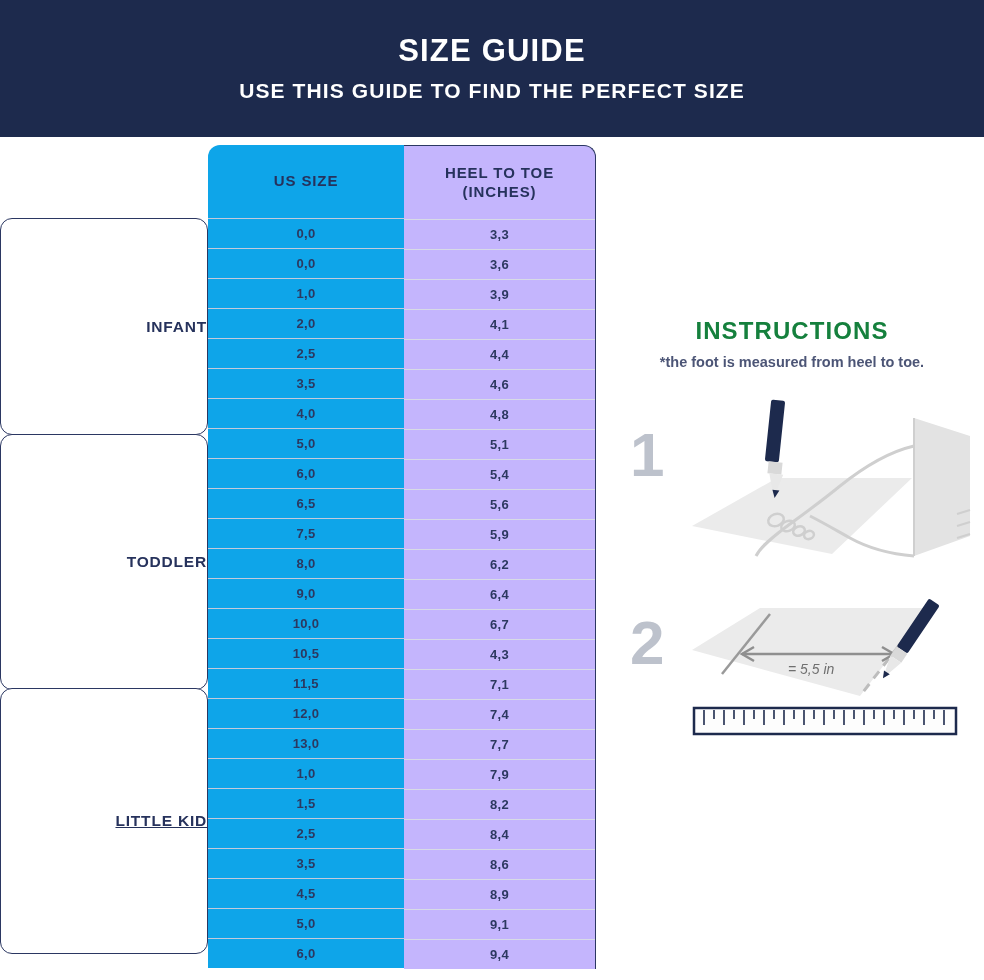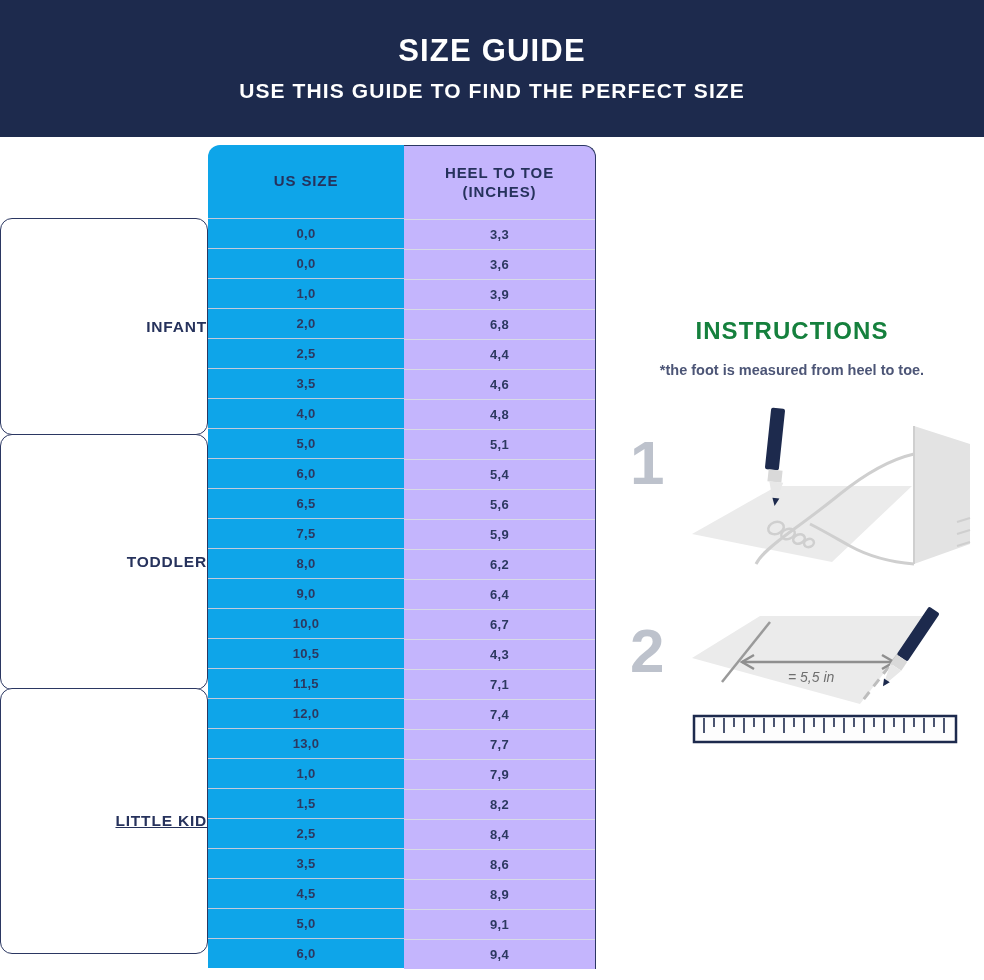--- a/index.html
+++ b/index.html
@@ -151,21 +151,21 @@
     font-size: 24px;
     font-weight: bold;
     letter-spacing: 1.1px;
     color: #15803d;
   }
   .instr-note {
     text-align: center;
     font-size: 14.5px;
     font-weight: bold;
     color: #4c5576;
-    margin-top: 17px;
+    margin-top: 9px;
   }
   .step {
     position: relative;
     margin-top: 16px;
     height: 200px;
   }
   .step-num {
     position: absolute;
     left: 18px;
     top: 38px;
@@ -236,21 +236,21 @@
   </div>
 
   <div class="size-col">
     <div class="col-head">
       <span>HEEL TO TOE</span>
       <span>(INCHES)</span>
     </div>
     <div class="cell">3,3</div>
     <div class="cell">3,6</div>
     <div class="cell">3,9</div>
-    <div class="cell">6,8</div>
+    <div class="cell">4,1</div>
     <div class="cell">4,4</div>
     <div class="cell">4,6</div>
     <div class="cell">4,8</div>
     <div class="cell">5,1</div>
     <div class="cell">5,4</div>
     <div class="cell">5,6</div>
     <div class="cell">5,9</div>
     <div class="cell">6,2</div>
     <div class="cell">6,4</div>
     <div class="cell">6,7</div>

